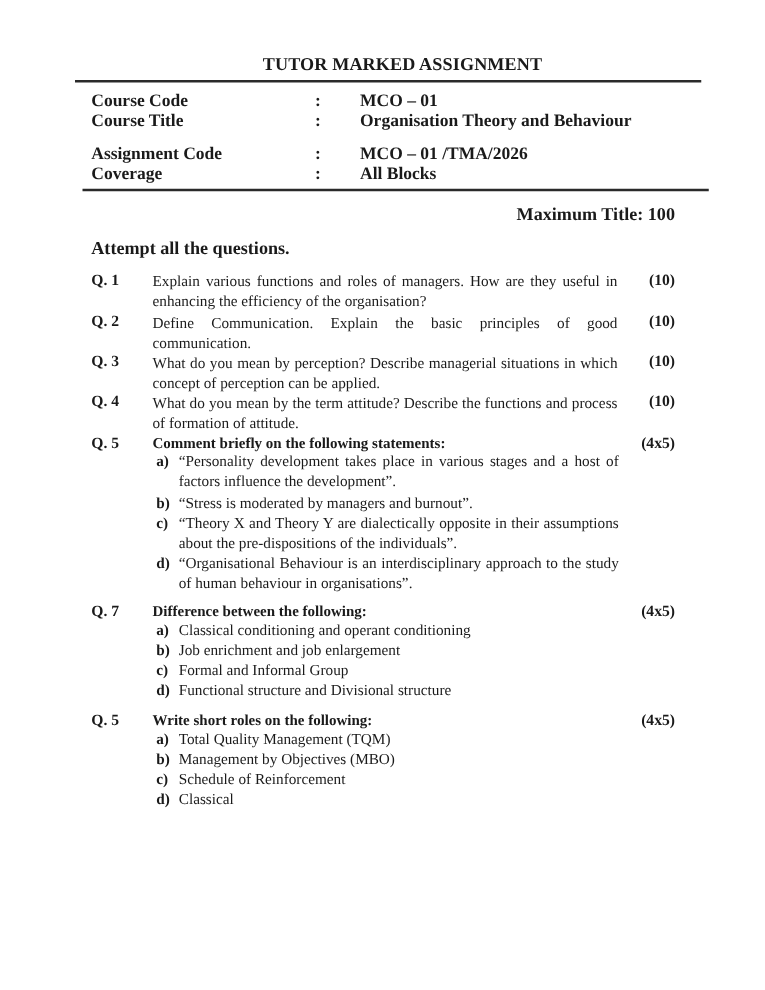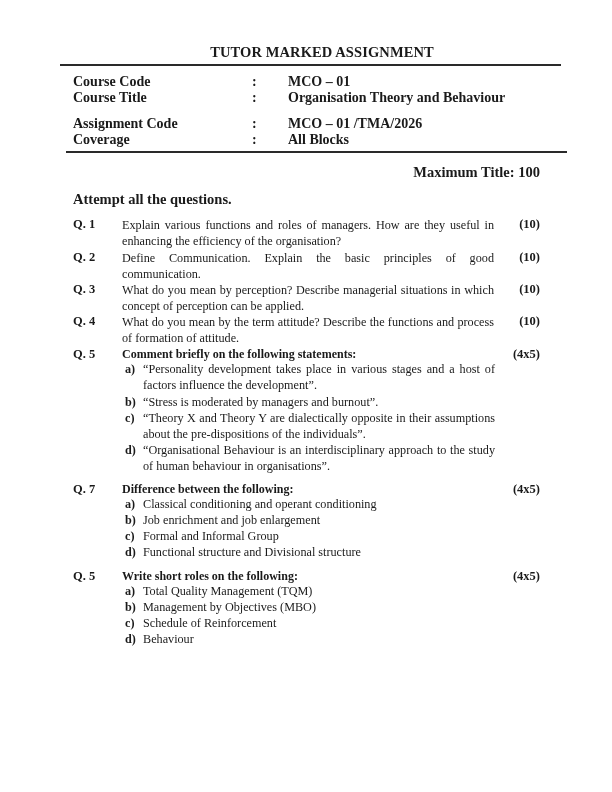--- a/index.html
+++ b/index.html
@@ -135,15 +135,15 @@
   <div class="sub" style="top:599px">
     <span class="lbl">b)</span>
     <span class="txt">Management by Objectives (MBO)</span>
   </div>
   <div class="sub" style="top:615px">
     <span class="lbl">c)</span>
     <span class="txt">Schedule of Reinforcement</span>
   </div>
   <div class="sub" style="top:631px">
     <span class="lbl">d)</span>
-    <span class="txt">Behaviour</span>
+    <span class="txt">Classical</span>
   </div>
 </div>
 
 </body></html>

